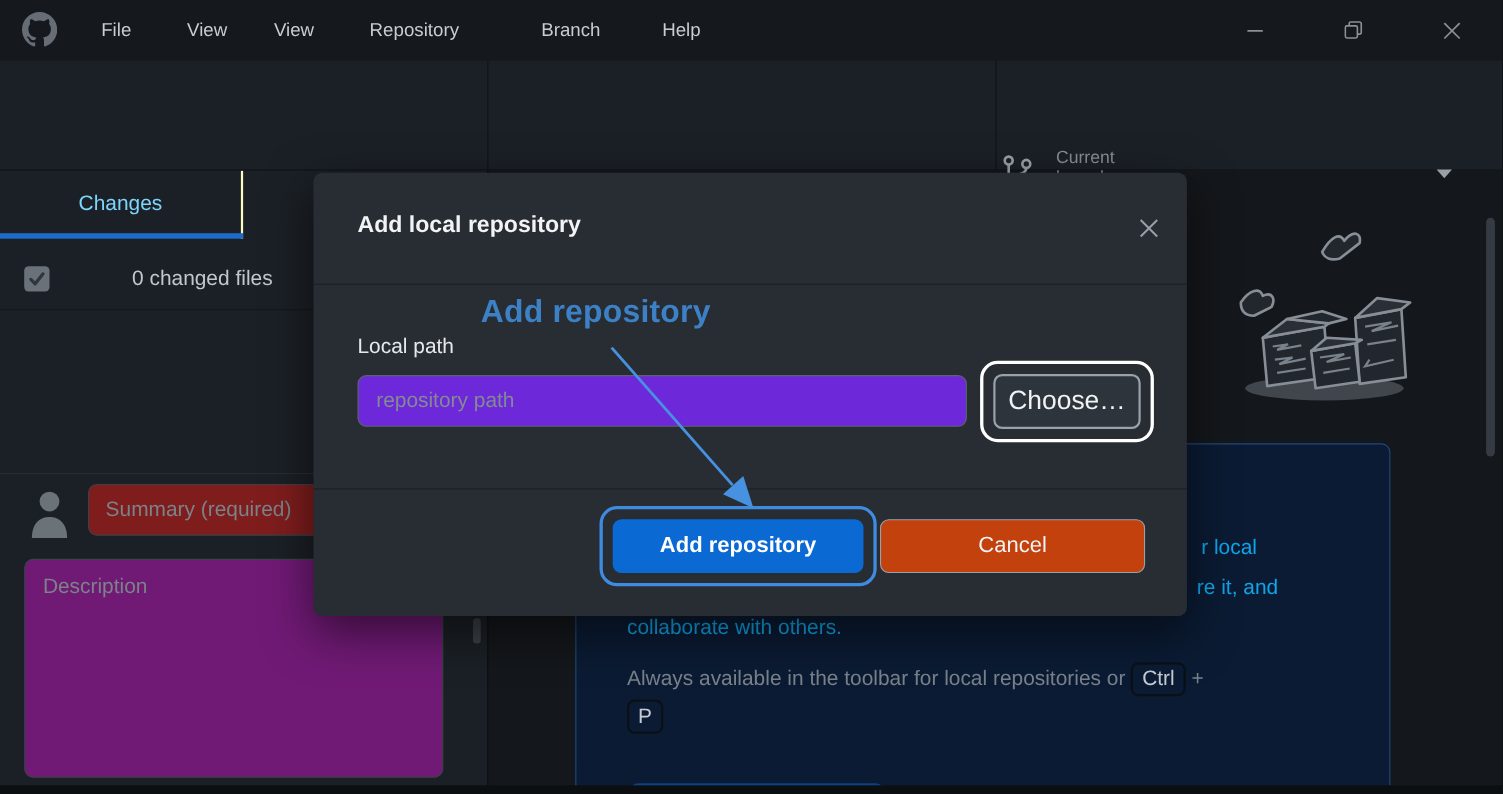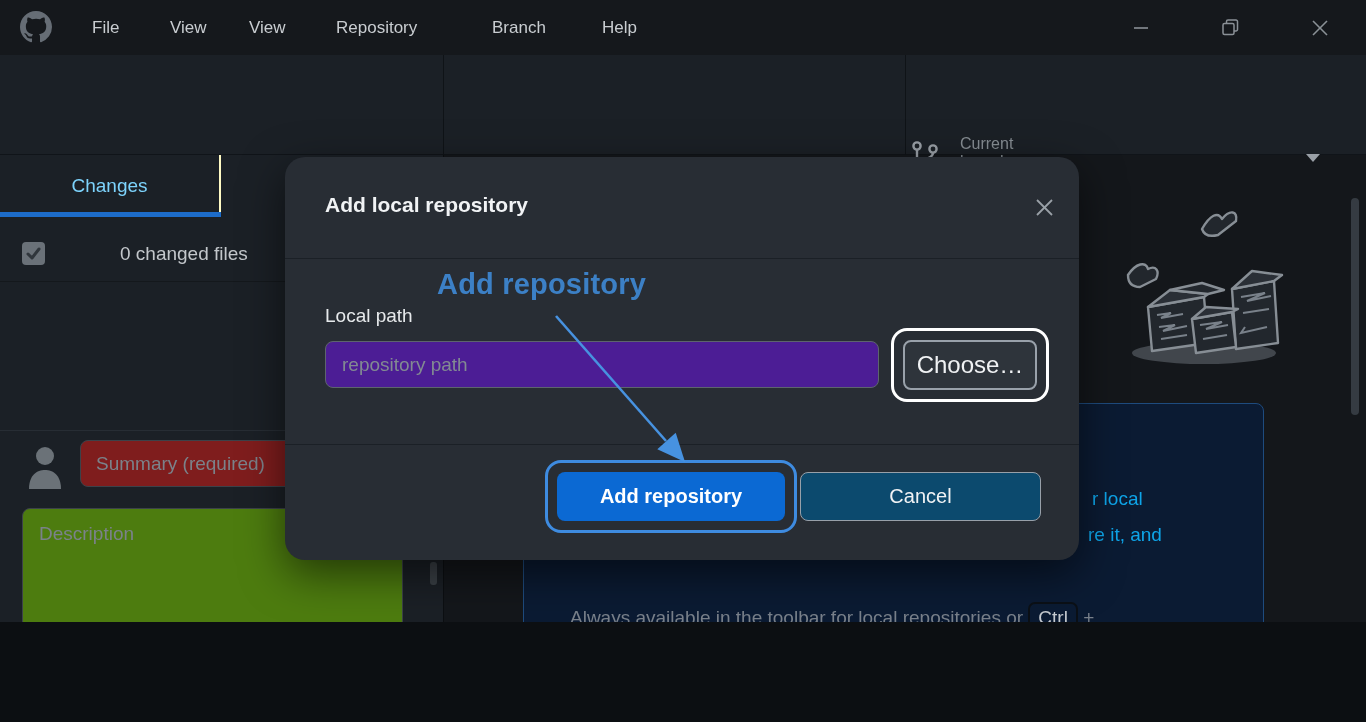--- a/index.html
+++ b/index.html
@@ -1,18 +1,18 @@
 <!DOCTYPE html>
 <html><head>
 <meta charset="utf-8">
 <style>
   * { margin:0; padding:0; box-sizing:border-box; }
   html,body { background:#0c0f12; }
   body { font-family:"Liberation Sans", sans-serif; }
-  #app { position:relative; width:1366px; height:622px; overflow:hidden;
+  #app { position:relative; width:1366px; height:714px; overflow:hidden;
          background:#14171b; color:#d0d4d8; }
 
   
   .titlebar { position:absolute; left:0; top:0; width:1366px; height:55px;
               background:#15181c; z-index:5; }
   .menu-item { position:absolute; top:0; height:55px; display:flex; align-items:center;
                font-size:17px; color:#c9cdd1; cursor:default; }
   .win-btn { position:absolute; top:0; height:55px; width:46px; display:flex;
              align-items:center; justify-content:center; }
 
@@ -40,21 +40,21 @@
               background:#6a7178; border-radius:4px; display:flex; align-items:center;
               justify-content:center; }
   .changes-count { position:absolute; left:120px; top:16px; font-size:19px; color:#c3c7cb; }
   .commit-area-border { position:absolute; left:0; top:275px; width:443px; height:1px;
                         background:#272d34; }
   .summary-input { position:absolute; left:80px; top:285px; width:341px; height:47px;
                    background:#7f1d1d; border:1px solid #3c4249; border-radius:8px;
                    color:#d8dbde; font-size:19px; padding:0 15px;
                    font-family:"Liberation Sans", sans-serif; }
   .desc-input { position:absolute; left:22px; top:353px; width:381px; height:199px;
-                background:#4d7c0f; border:1px solid #3c4249; border-radius:8px;
+                background:#701a75; border:1px solid #3c4249; border-radius:8px;
                 color:#d8dbde; font-size:19px; padding:14px 16px; resize:none;
                 font-family:"Liberation Sans", sans-serif; }
   .summary-input::placeholder, .desc-input::placeholder { color:#7b828a; }
   .sb-scroll { position:absolute; left:430px; top:407px; width:7px; height:23px;
                background:#3b4147; border-radius:3px; }
 
   
   .content { position:absolute; left:443px; top:155px; width:923px; height:567px;
              background:#14171b; border-left:1px solid #0c0f12; }
   .ct-scroll { position:absolute; left:907px; top:43px; width:8px; height:217px;
@@ -65,48 +65,48 @@
   .frag { position:absolute; font-size:19px; color:#0ea5e9; white-space:nowrap; }
   .hint { position:absolute; left:46px; top:197px; width:672px; font-size:19px;
           color:#79818b; line-height:34px; }
   .kbd { display:inline-block; border:2px solid #0b1016; border-radius:7px;
          padding:0 8px; color:#c6cbd1; line-height:27px; }
   .card-cta { position:absolute; left:48px; top:308px; width:232px; height:40px;
               background:#0c4184; border:none; border-radius:8px; }
 
   
   .modal { position:absolute; left:285px; top:157px; width:794px; height:403px;
-           background:#282d34; border-radius:20px; z-index:10;
+           background:#282d34; border-radius:8px; z-index:10;
            box-shadow:0 14px 44px rgba(0,0,0,.55); }
   .modal-title { position:absolute; left:40px; top:36px; font-size:21px;
                  font-weight:bold; color:#f1f3f5; }
   .modal-close { position:absolute; left:742px; top:34px; width:34px; height:32px;
                  background:none; border:none; display:flex; align-items:center;
                  justify-content:center; cursor:pointer; }
   .hdiv { position:absolute; left:0; width:794px; height:1px; background:#1b2026; }
   .field-label { position:absolute; left:40px; top:148px; font-size:19px; color:#e6e9eb; }
   .path-input { position:absolute; left:40px; top:184px; width:554px; height:47px;
-                background:#4c1d95; border:1px solid #5d646d; border-radius:8px;
+                background:#6d28d9; border:1px solid #5d646d; border-radius:8px;
                 color:#d8dbde; font-size:19px; padding:0 16px;
                 font-family:"Liberation Sans", sans-serif; }
   .path-input::placeholder { color:#828a92; }
   .ring-white { position:absolute; left:606px; top:171px; width:158px; height:74px;
                 border:3px solid #ffffff; border-radius:16px; }
   .choose-btn { position:absolute; left:618px; top:183px; width:134px; height:50px;
                 background:#2e343b; border:2px solid #99a1aa; border-radius:8px;
                 color:#f0f2f4; font-size:24px; cursor:pointer;
                 font-family:"Liberation Sans", sans-serif; }
   .ring-blue { position:absolute; left:260px; top:303px; width:252px; height:73px;
                border:3px solid #3e8be0; border-radius:16px; }
   .add-btn { position:absolute; left:272px; top:315px; width:228px; height:49px;
              background:#0b69d3; border:none; border-radius:8px; color:#ffffff;
              font-size:20px; font-weight:bold; cursor:pointer;
              font-family:"Liberation Sans", sans-serif; }
   .cancel-btn { position:absolute; left:515px; top:315px; width:241px; height:49px;
-                background:#0c4a6e; border:1.5px solid #98a0a9; border-radius:8px;
+                background:#c2410c; border:1.5px solid #98a0a9; border-radius:8px;
                 color:#f0f2f4; font-size:20px; cursor:pointer;
                 font-family:"Liberation Sans", sans-serif; }
 
   
   .anno-label { position:absolute; left:437px; top:268px; font-size:29px;
                 font-weight:bold; color:#3c80c6; z-index:20; letter-spacing:.2px; }
   .anno-arrow { position:absolute; left:540px; top:303px; z-index:20; }
 
   .bottom-line { position:absolute; left:0; top:719px; width:1366px; height:3px;
                  background:#4e1f1b; z-index:30; }
@@ -213,20 +213,21 @@
         <path d="M135 102 l24 -4 l-18 8 l24 -5"></path>
         <path d="M137 118 l26 -4"></path>
         <path d="M139 132 l-4 6 l26 -6"></path>
       </g>
     </svg>
     <div class="ct-scroll"></div>
 
     <div class="card">
       <span class="frag" style="left:568px;top:84px">r local</span>
       <span class="frag" style="left:564px;top:120px">re it, and</span>
+      <span class="frag" style="left:46px;top:156px">collaborate with others.</span>
       <div class="hint">
         <div><span>Always available in the toolbar for local repositories or</span>
           <span class="kbd">Ctrl</span>
           <span>+</span></div>
         <div><span class="kbd">P</span></div>
       </div>
       <button class="card-cta"></button>
     </div>
   </div>
 

